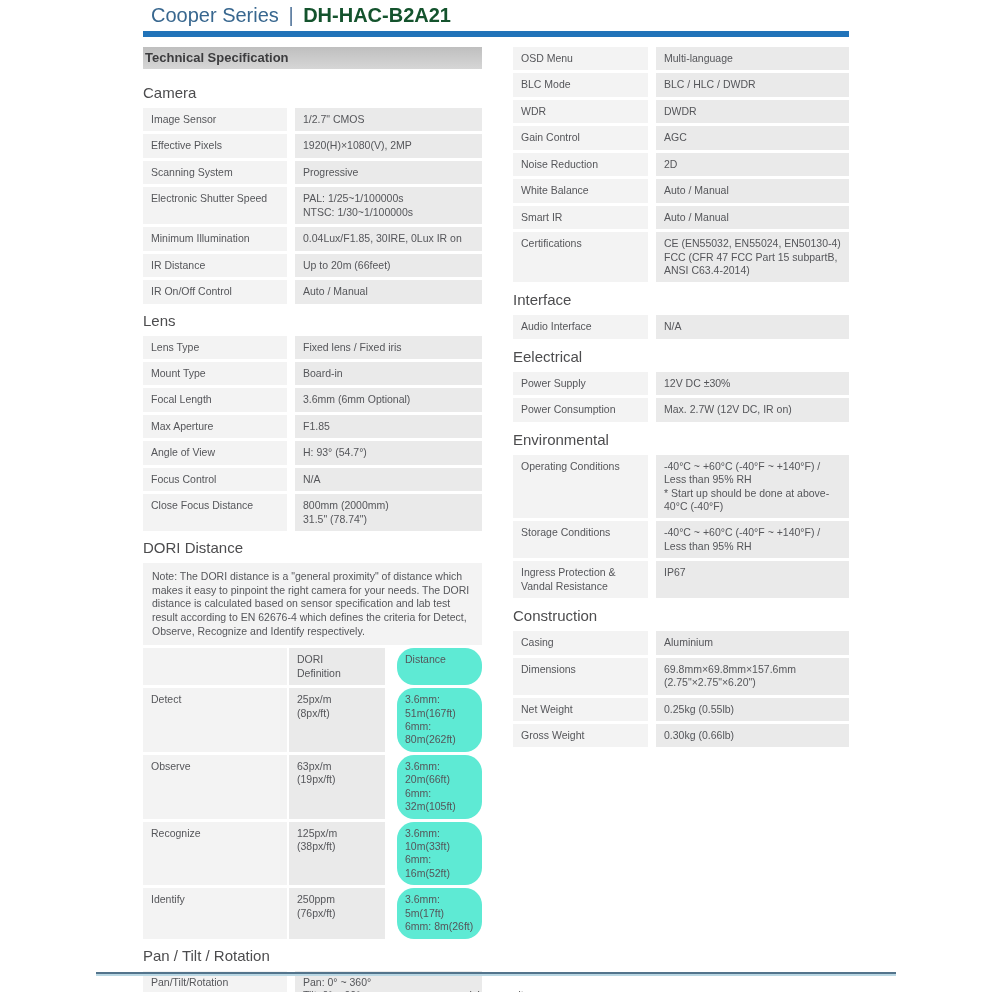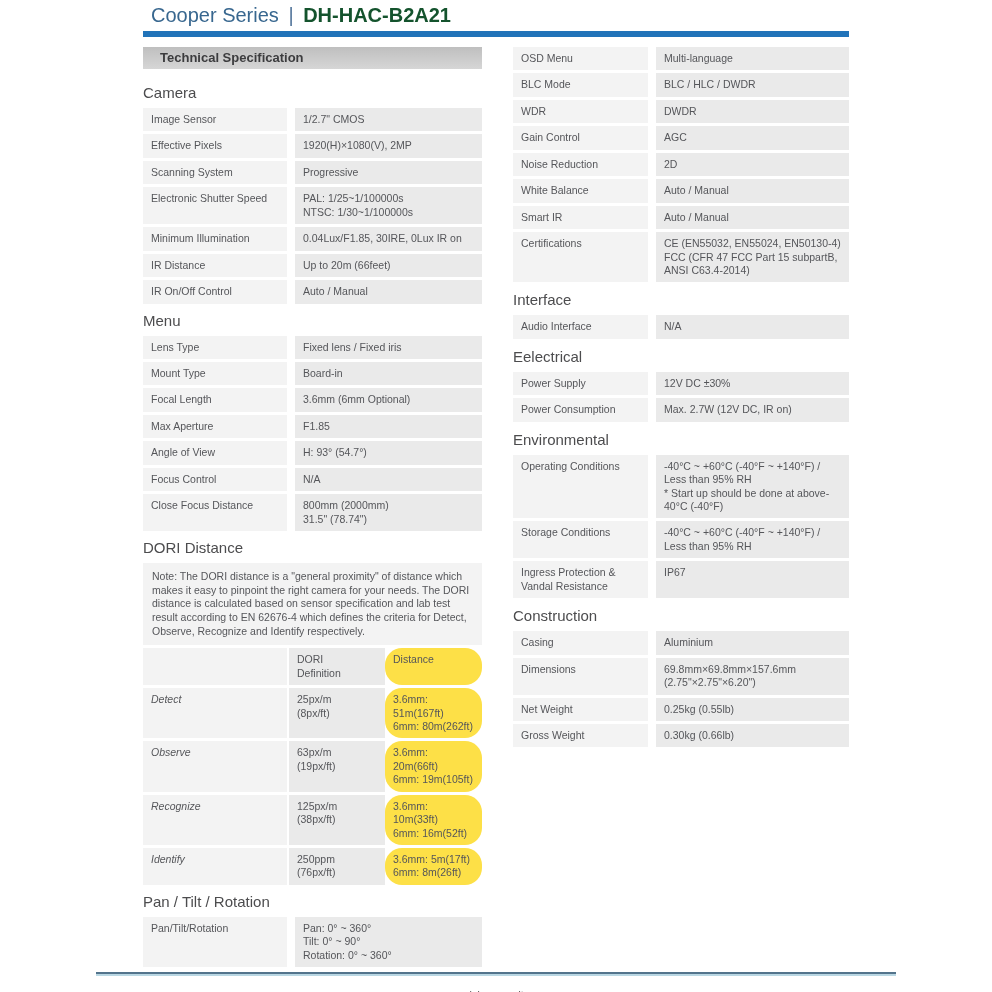--- a/index.html
+++ b/index.html
@@ -33,21 +33,21 @@
     align-items: flex-start;
   }
   .col { display: flex; flex-direction: column; }
   .col-left  { width: 339px; }
   .col-right { width: 336px; }
 
   .panel-title {
     background: linear-gradient(#bfbfbf, #d6d6d6);
     color: #3c3c3e;
     font-size: 13px; font-weight: 700;
-    padding: 4px 17px;
+    padding: 4px 2px;
     height: 14px; line-height: 14px;
     margin-bottom: 7px;
   }
   .section-title {
     font-size: 15px;
     color: #4c4c4e;
     margin: 8px 0 7px 0;
     font-weight: 400;
   }
   .col-right .section-title { margin-top: 9px; }
@@ -65,23 +65,23 @@
   .col-left  .label-cell { width: 144px; }
   .col-right .label-cell { width: 135px; }
 
   .note-box {
     background: #f3f3f3;
     font-size: 10.5px; line-height: 1.3;
     color: #55565a;
     padding: 7px 9px;
     margin: 3px 0 3px 0;
   }
-  .dori-table .spec-row .c1 { width: 144px; background: #f3f3f3; flex: 0 0 auto; font-style: italic; }
+  .dori-table .spec-row .c1 { width: 144px; background: #f3f3f3; flex: 0 0 auto; }
   .dori-table .spec-row .c2 { width: 96px; background: #eaeaea; margin-left: 2px; flex: 0 0 auto; }
-  .dori-table .spec-row .c3 { background: #fde047; margin-left: 0; flex: 1 1 auto; border-radius: 17px; }
+  .dori-table .spec-row .c3 { background: #5eead4; margin-left: 12px; flex: 1 1 auto; border-radius: 17px; }
   .dori-table .header-row .c1 { background: #f3f3f3; }
 
   .footer {
     position: absolute;
     left: 96px; top: 972px; width: 800px;
     text-align: center;
   }
   .footer-line {
     height: 2px;
     background: #53748c;
@@ -136,21 +136,21 @@
             <div class="cell value-cell">0.04Lux/F1.85, 30IRE, 0Lux IR on</div>
           </div>
           <div class="spec-row">
             <div class="cell label-cell">IR Distance</div>
             <div class="cell value-cell">Up to 20m (66feet)</div>
           </div>
           <div class="spec-row">
             <div class="cell label-cell">IR On/Off Control</div>
             <div class="cell value-cell">Auto / Manual</div>
           </div>
-          <div class="section-title">Menu</div>
+          <div class="section-title">Lens</div>
           <div class="spec-row">
             <div class="cell label-cell">Lens Type</div>
             <div class="cell value-cell">Fixed lens / Fixed iris</div>
           </div>
           <div class="spec-row">
             <div class="cell label-cell">Mount Type</div>
             <div class="cell value-cell">Board-in</div>
           </div>
           <div class="spec-row">
             <div class="cell label-cell">Focal Length</div>
@@ -187,21 +187,21 @@
               <div class="cell c2">25px/m
 (8px/ft)</div>
               <div class="cell c3">3.6mm: 51m(167ft)
 6mm: 80m(262ft)</div>
             </div>
             <div class="spec-row">
               <div class="cell c1">Observe</div>
               <div class="cell c2">63px/m
 (19px/ft)</div>
               <div class="cell c3">3.6mm: 20m(66ft)
-6mm: 19m(105ft)</div>
+6mm: 32m(105ft)</div>
             </div>
             <div class="spec-row">
               <div class="cell c1">Recognize</div>
               <div class="cell c2">125px/m
 (38px/ft)</div>
               <div class="cell c3">3.6mm: 10m(33ft)
 6mm: 16m(52ft)</div>
             </div>
             <div class="spec-row">
               <div class="cell c1">Identify</div>

